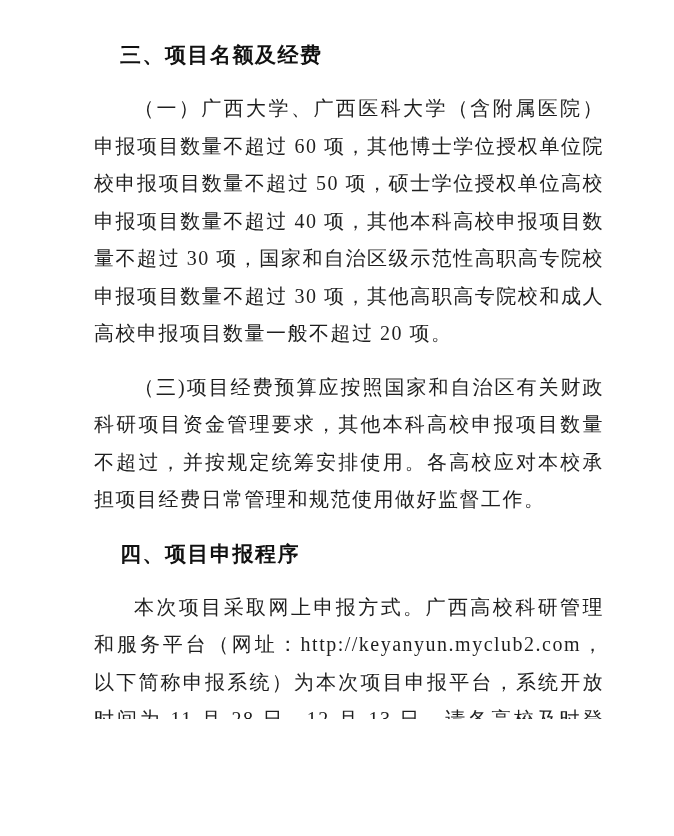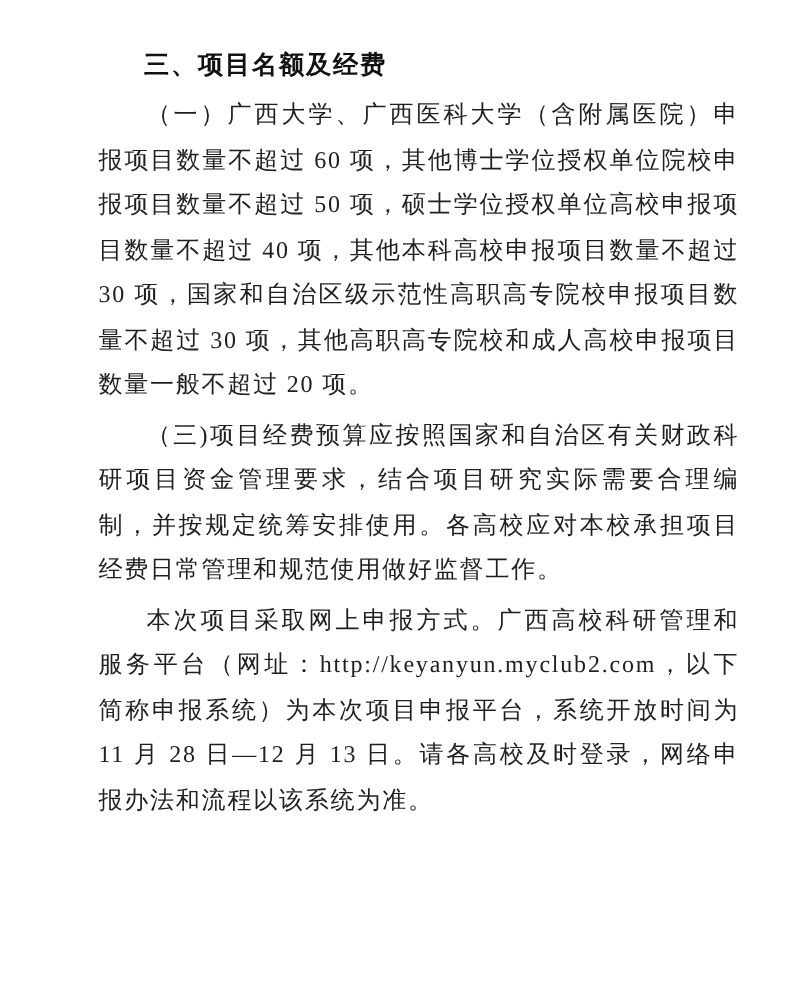--- a/index.html
+++ b/index.html
@@ -32,37 +32,38 @@
     letter-spacing: 1.5px;
     margin: 0;
   }
   .para {
     font-size: 20px;
     line-height: 37.5px;
     letter-spacing: 1.5px;
     text-align: justify;
     text-justify: inter-ideograph;
     text-indent: 2em;
-    margin: 4px;
+    margin: 16px;
   }
   .page-number {
     position: absolute;
     top: 801px;
     right: 74px;
     font-size: 19px;
     letter-spacing: 1px;
     color: #1a1a1a;
     font-family: "Liberation Serif", "DejaVu Serif", serif;
   }
 </style>
 </head>
 <body>
 
 <div class="page">
   <div class="content">
     <h2 class="heading">三、项目名额及经费</h2>
     <p class="para">（一）广西大学、广西医科大学（含附属医院）申报项目数量不超过 60 项，其他博士学位授权单位院校申报项目数量不超过 50 项，硕士学位授权单位高校申报项目数量不超过 40 项，其他本科高校申报项目数量不超过 30 项，国家和自治区级示范性高职高专院校申报项目数量不超过 30 项，其他高职高专院校和成人高校申报项目数量一般不超过 20 项。</p>
-    <p class="para">（三)项目经费预算应按照国家和自治区有关财政科研项目资金管理要求，结合项目研究实际需要合理编制，并按规定统筹安排使用。各高校应对本校承担项目经费日常管理和规范使用做好监督工作。</p>
+    <p class="para">（三)项目经费预算应按照国家和自治区有关财政科研项目资金管理要求，其他本科高校申报项目数量不超过，并按规定统筹安排使用。各高校应对本校承担项目经费日常管理和规范使用做好监督工作。</p>
+    <h2 class="heading">四、项目申报程序</h2>
     <p class="para">本次项目采取网上申报方式。广西高校科研管理和服务平台（网址：http://keyanyun.myclub2.com，以下简称申报系统）为本次项目申报平台，系统开放时间为 11 月 28 日—12 月 13 日。请各高校及时登录，网络申报办法和流程以该系统为准。</p>
 
   </div>
   <div class="page-number">—3—</div>
 </div>
 
 </body></html>

